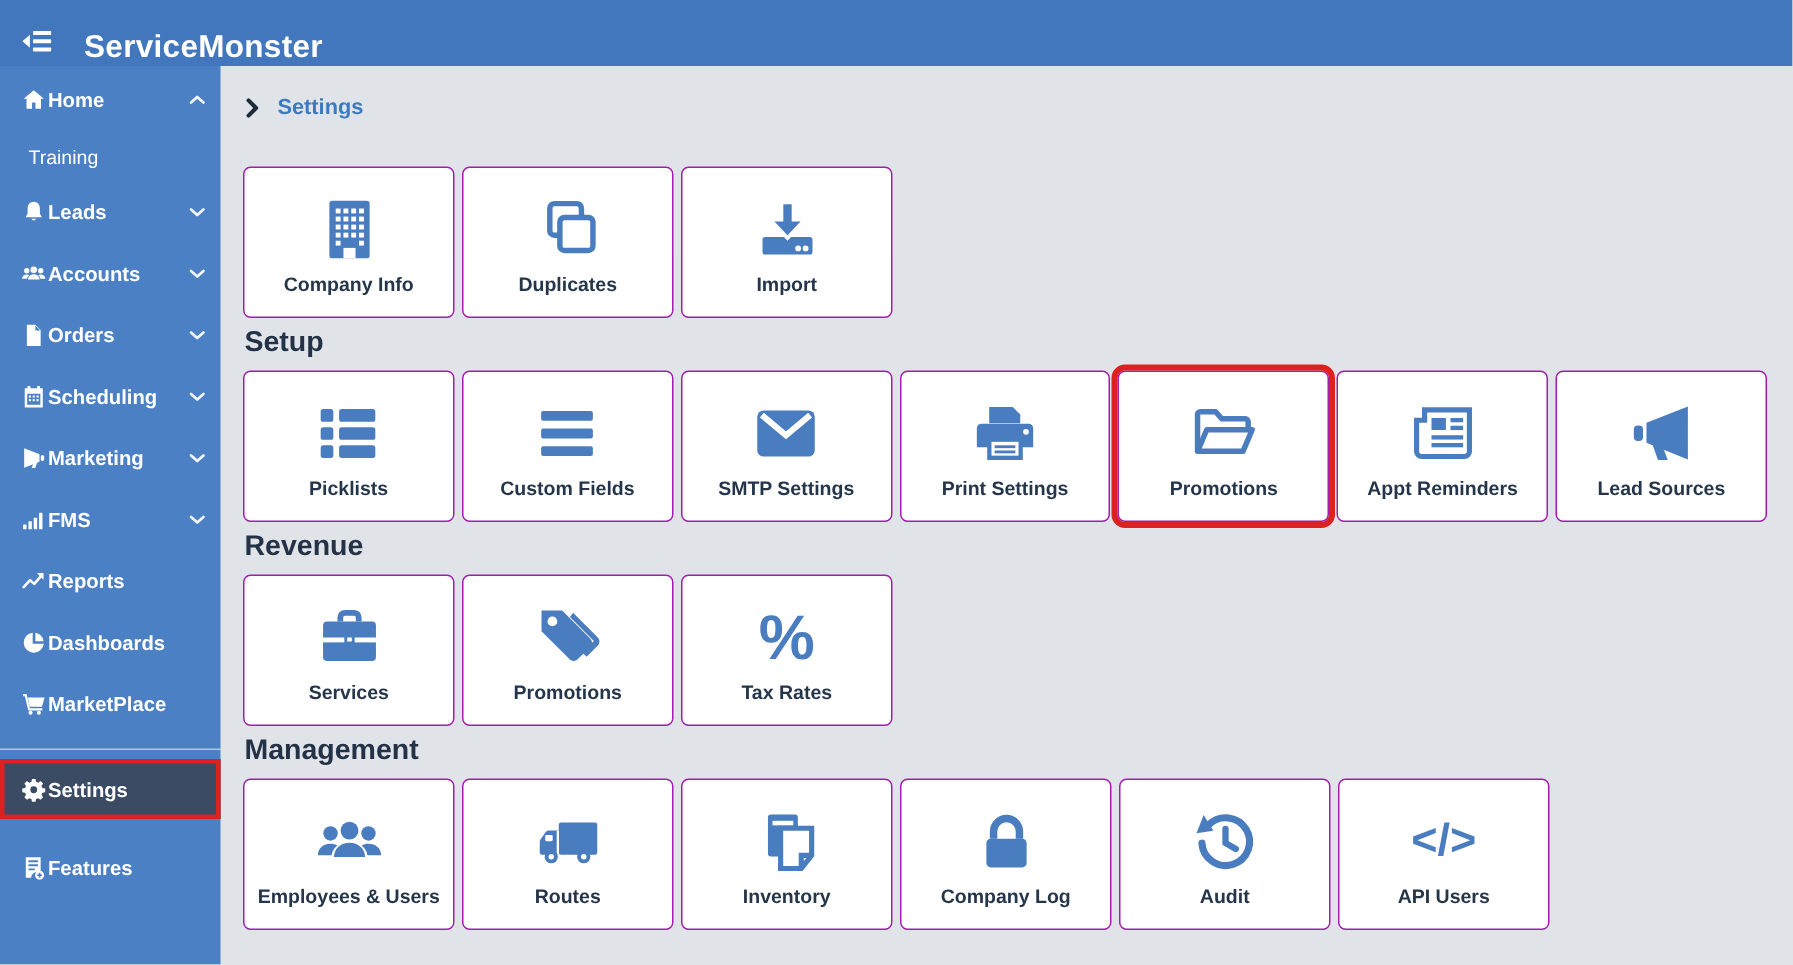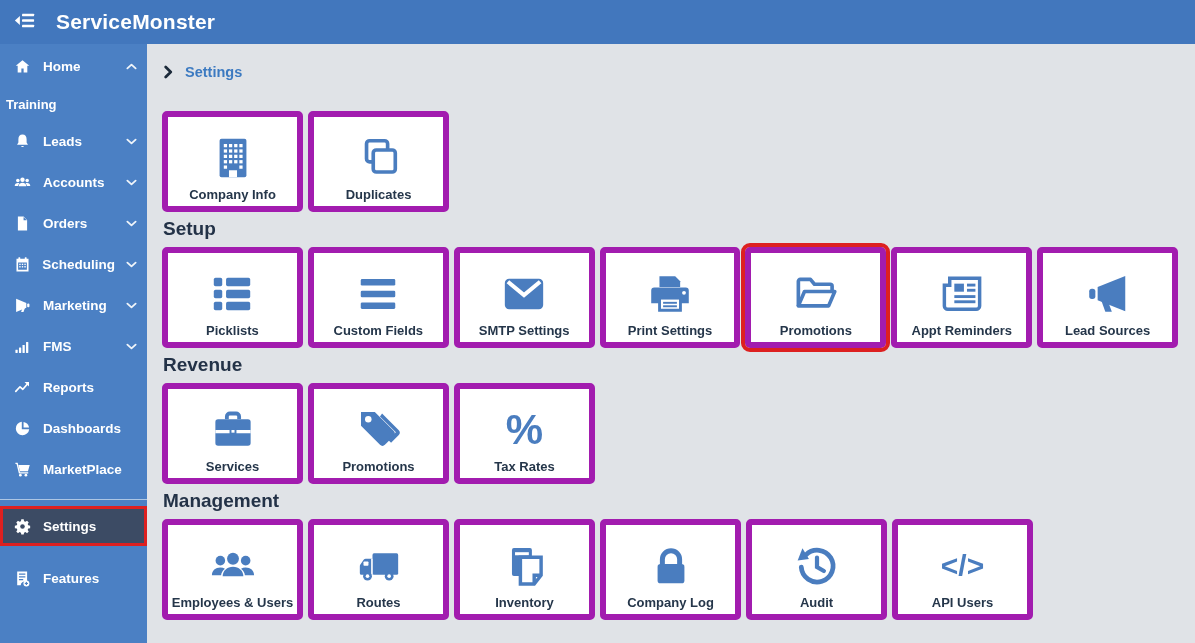--- a/index.html
+++ b/index.html
@@ -2,49 +2,49 @@
 <html><head>
 <meta charset="utf-8">
 <style>
   html,body{margin:0;padding:0}
   body{
     width:1195px;height:643px;position:relative;overflow:hidden;
     background:#e0e3e7;font-family:"Liberation Sans",sans-serif;
   }
   
   .header{position:absolute;top:0;left:0;right:0;height:44px;background:#4277bd;
-    display:flex;align-items:center;z-index:3}
+    display:flex;align-items:flex-end;z-index:3}
   .collapse-btn{width:48px;display:flex;justify-content:center;align-items:center;color:#fff;cursor:pointer}
   .collapse-btn svg{width:23px;height:23px}
   .app-title{color:#fff;font-size:21px;font-weight:700;margin-left:8px;letter-spacing:.2px}
   
   .sidebar{position:absolute;top:44px;left:0;bottom:0;width:147px;background:#4b80c4;
     color:#fff;padding-top:2px;box-sizing:border-box;z-index:2}
-  .side-item{display:flex;align-items:center;height:41px;padding:0 10px 0 13px;gap:11px;
+  .side-item{display:flex;align-items:center;height:41px;padding:0 10px 0 13px;
     font-size:13.5px;font-weight:700;cursor:pointer;box-sizing:border-box}
   .side-item .ico{width:19px;display:flex;justify-content:center;align-items:center}
   .side-item .ico svg{width:17px;height:17px}
   .side-item .lbl{flex:1;white-space:nowrap}
   .side-item .chev{display:flex;align-items:center}
   .side-item .chev svg{width:11px;height:7px;opacity:.92}
-  .side-item.sub{height:34px;padding-left:6px;font-weight:700;font-size:13px}
+  .side-item.sub{height:34px;padding-left:19px;font-weight:400;font-size:13px}
   .side-divider{height:1px;background:rgba(255,255,255,.55);margin:9px 0 6px}
   .side-item.active{background:#3c4b64;border:3px solid #dd2020;height:40px;
     padding-left:10px;margin-bottom:12px}
   
   .content{position:absolute;top:44px;left:147px;right:0;bottom:0;background:#e0e3e7;
     padding:18px 17px 0 15px;box-sizing:border-box;overflow:hidden}
   .breadcrumb{display:flex;align-items:center;gap:12px;height:20px;margin:0 0 29px 2px}
   .breadcrumb .bc-chev{display:flex;align-items:center}
   .breadcrumb .bc-chev svg{width:9px;height:14px}
   .breadcrumb .bc-label{color:#3c7ac1;font-weight:700;font-size:14.5px;cursor:pointer}
   .section-title{font-size:19px;font-weight:700;color:#233247;margin:4px 0 6px 1px;
     height:25px;line-height:25px}
   .tile-row{display:flex;gap:5px}
-  .tile{width:141px;height:101px;background:#fff;border:6px solid #a21caf;border-radius:5px;
+  .tile{width:141px;height:101px;background:#fff;border:1px solid #a21caf;border-radius:5px;
     box-sizing:border-box;display:flex;flex-direction:column;align-items:center;
     cursor:pointer;position:relative}
   .tile.highlight{outline:4px solid #dd2020;outline-offset:0}
   .tile-icon{height:56px;margin-top:13px;display:flex;align-items:center;justify-content:center;color:#4a7dbf}
   .tile-icon svg{width:46px;height:46px}
   .tile-icon .glyph{font-size:42px;font-weight:700;color:#4a7dbf;line-height:1}
   .tile-icon .glyph.small{font-size:30px}
   .tile-label{font-size:13px;font-weight:700;color:#25364a;margin-top:1px;white-space:nowrap}
 </style>
 </head>
@@ -272,20 +272,31 @@
         </div>
         <div class="tile">
           <div class="tile-icon">
             <svg viewBox="0 0 24 24" fill="none" stroke="currentColor" stroke-width="1.9">
               <rect x="5.5" y="3" width="11" height="11" rx="1.6"></rect>
               <rect x="9" y="7.8" width="11.5" height="11.5" rx="1.6" fill="#fff"></rect>
             </svg>
           </div>
           <div class="tile-label">Duplicates</div>
         </div>
+        <div class="tile">
+          <div class="tile-icon">
+            <svg viewBox="0 0 24 24" fill="currentColor">
+              <path d="M4.2 14.6h15.6a.9.9 0 0 1 .9.9v4.3a.9.9 0 0 1-.9.9H4.2a.9.9 0 0 1-.9-.9v-4.3a.9.9 0 0 1 .9-.9z"></path>
+              <path d="M9.9 2.6h4.2v6h3.9L12 15 6 8.6h3.9z" stroke="#fff" stroke-width="1.3"></path>
+              <circle cx="15.7" cy="18.6" r="1" fill="#fff"></circle>
+              <circle cx="18.3" cy="18.6" r="1" fill="#fff"></circle>
+            </svg>
+          </div>
+          <div class="tile-label">Import</div>
+        </div>
       </div>
       <div class="section-title">Setup</div>
       <div class="tile-row">
         <div class="tile">
           <div class="tile-icon">
             <svg viewBox="0 0 24 24" fill="currentColor">
               <rect x="2.5" y="3.5" width="4.4" height="4.4" rx="0.9"></rect>
               <rect x="8.9" y="3.5" width="12.6" height="4.4" rx="0.9"></rect>
               <rect x="2.5" y="9.8" width="4.4" height="4.4" rx="0.9"></rect>
               <rect x="8.9" y="9.8" width="12.6" height="4.4" rx="0.9"></rect>

